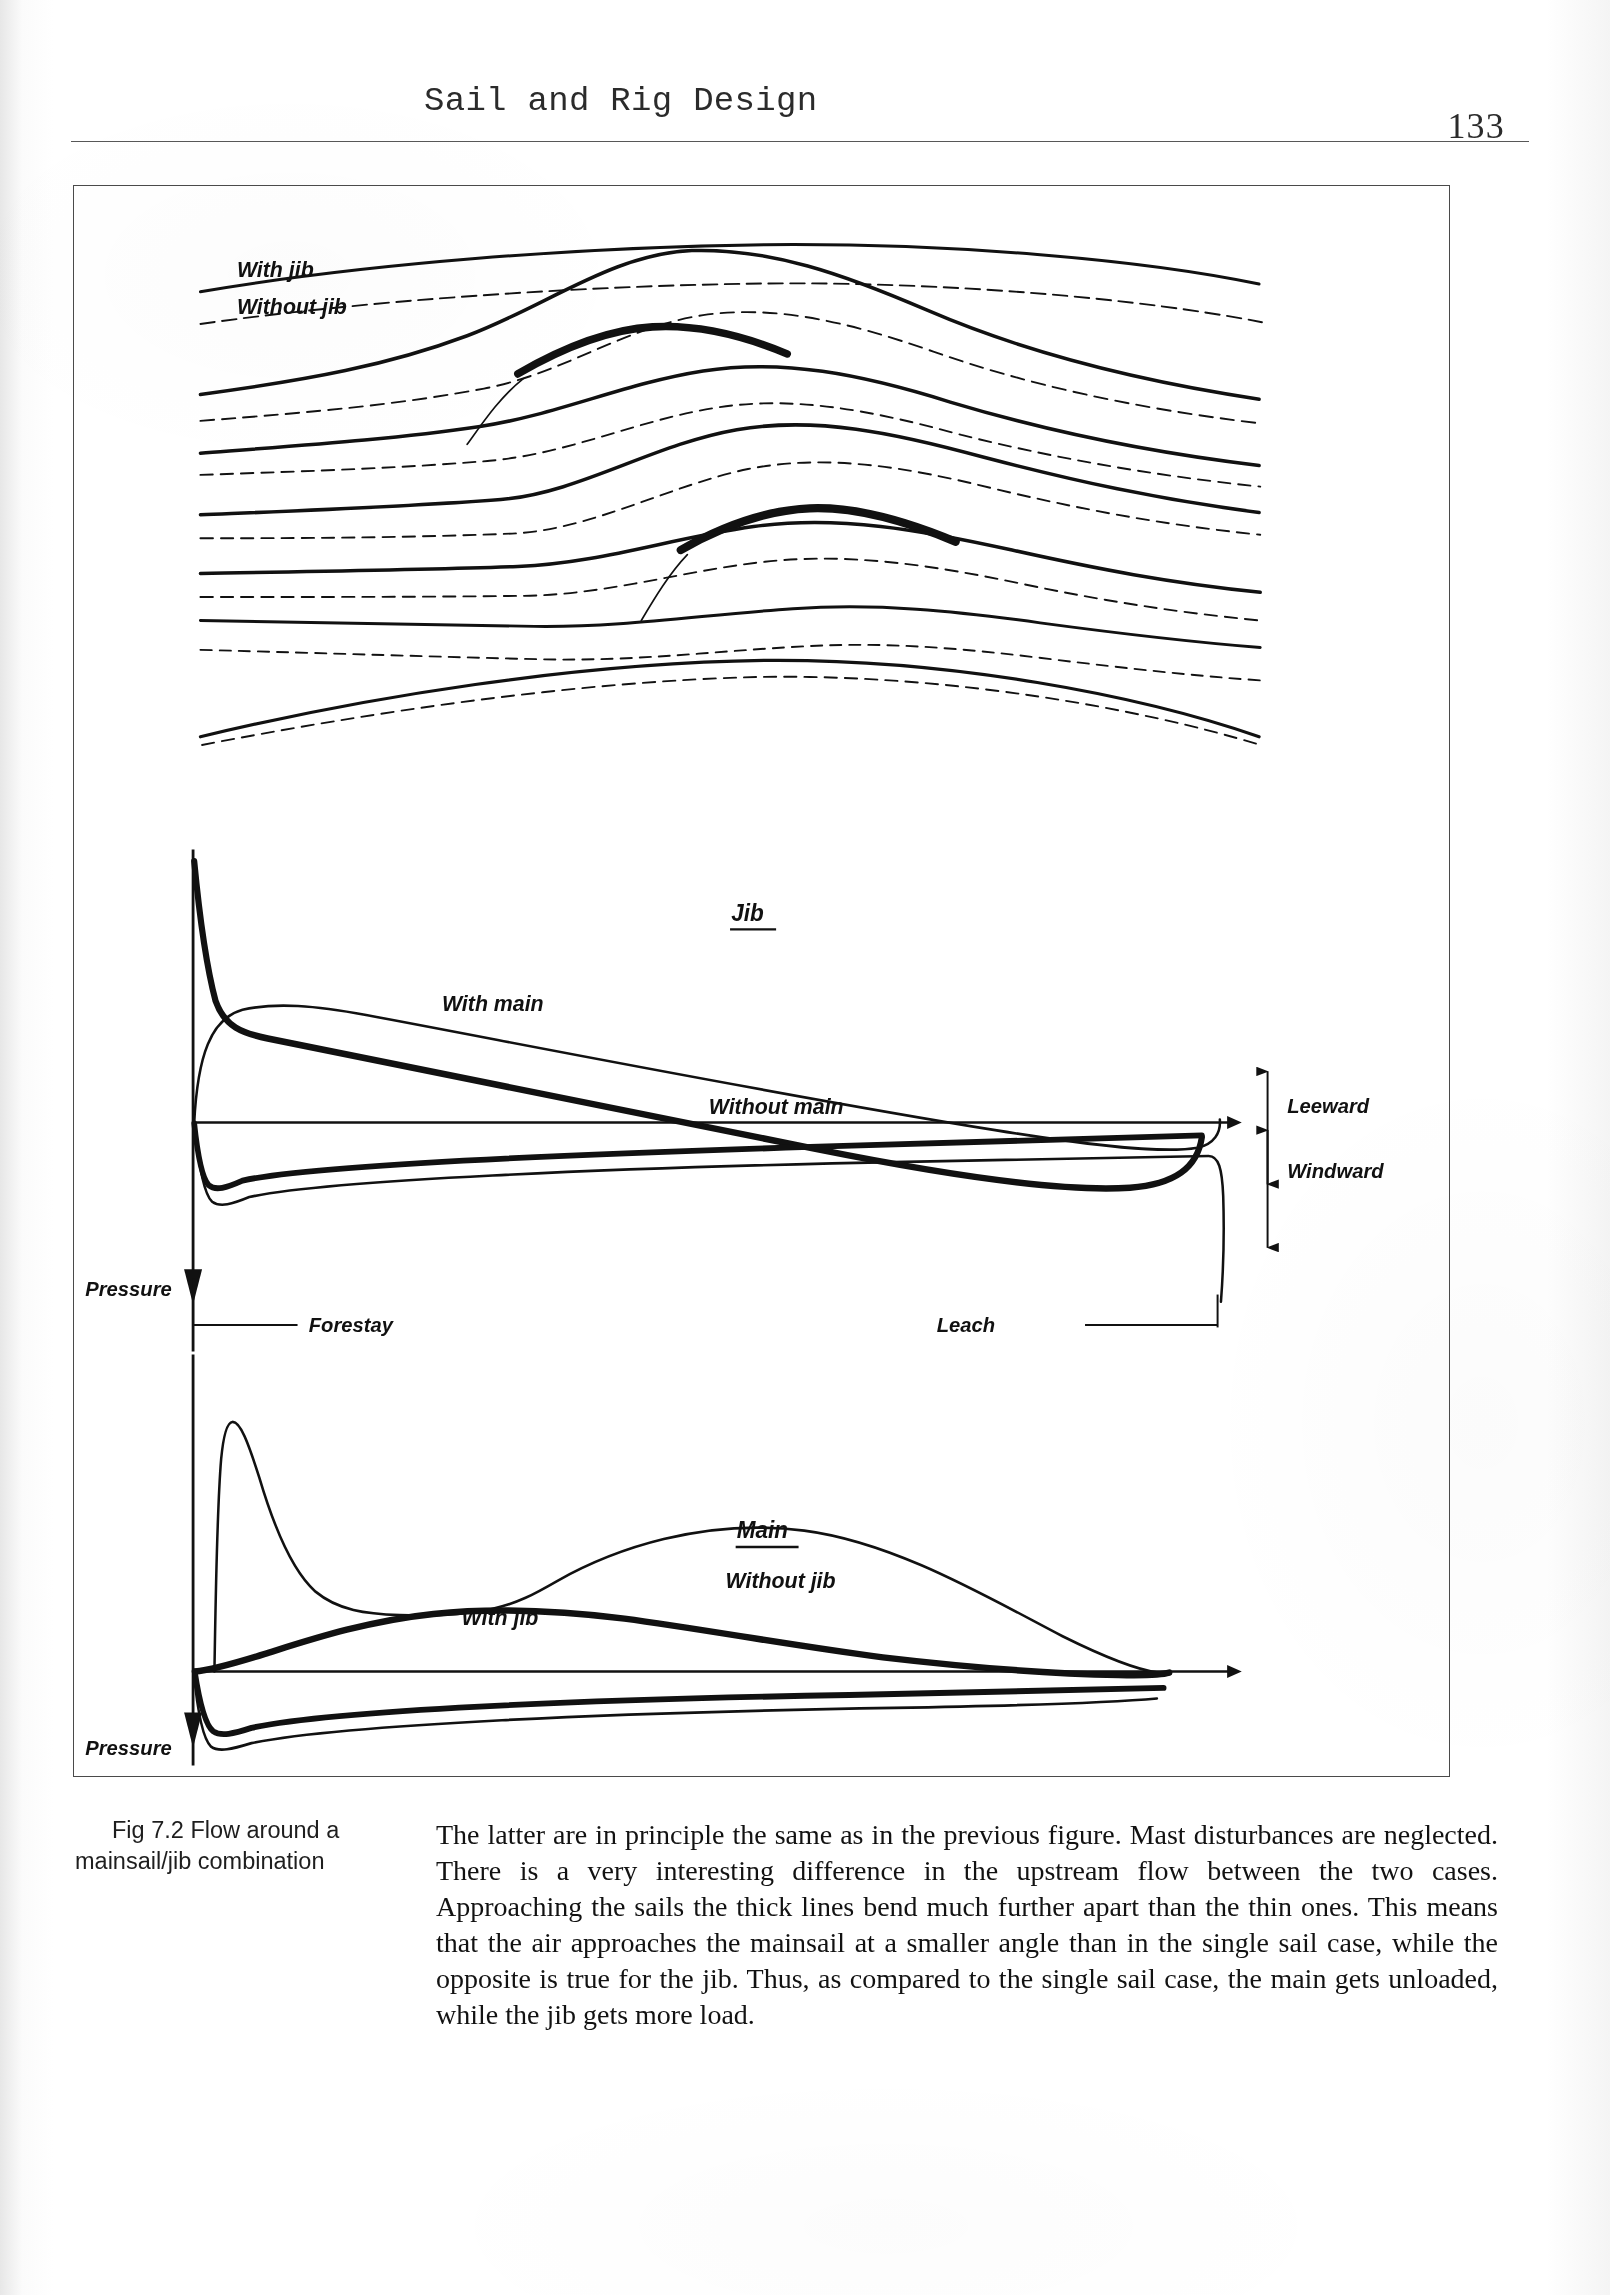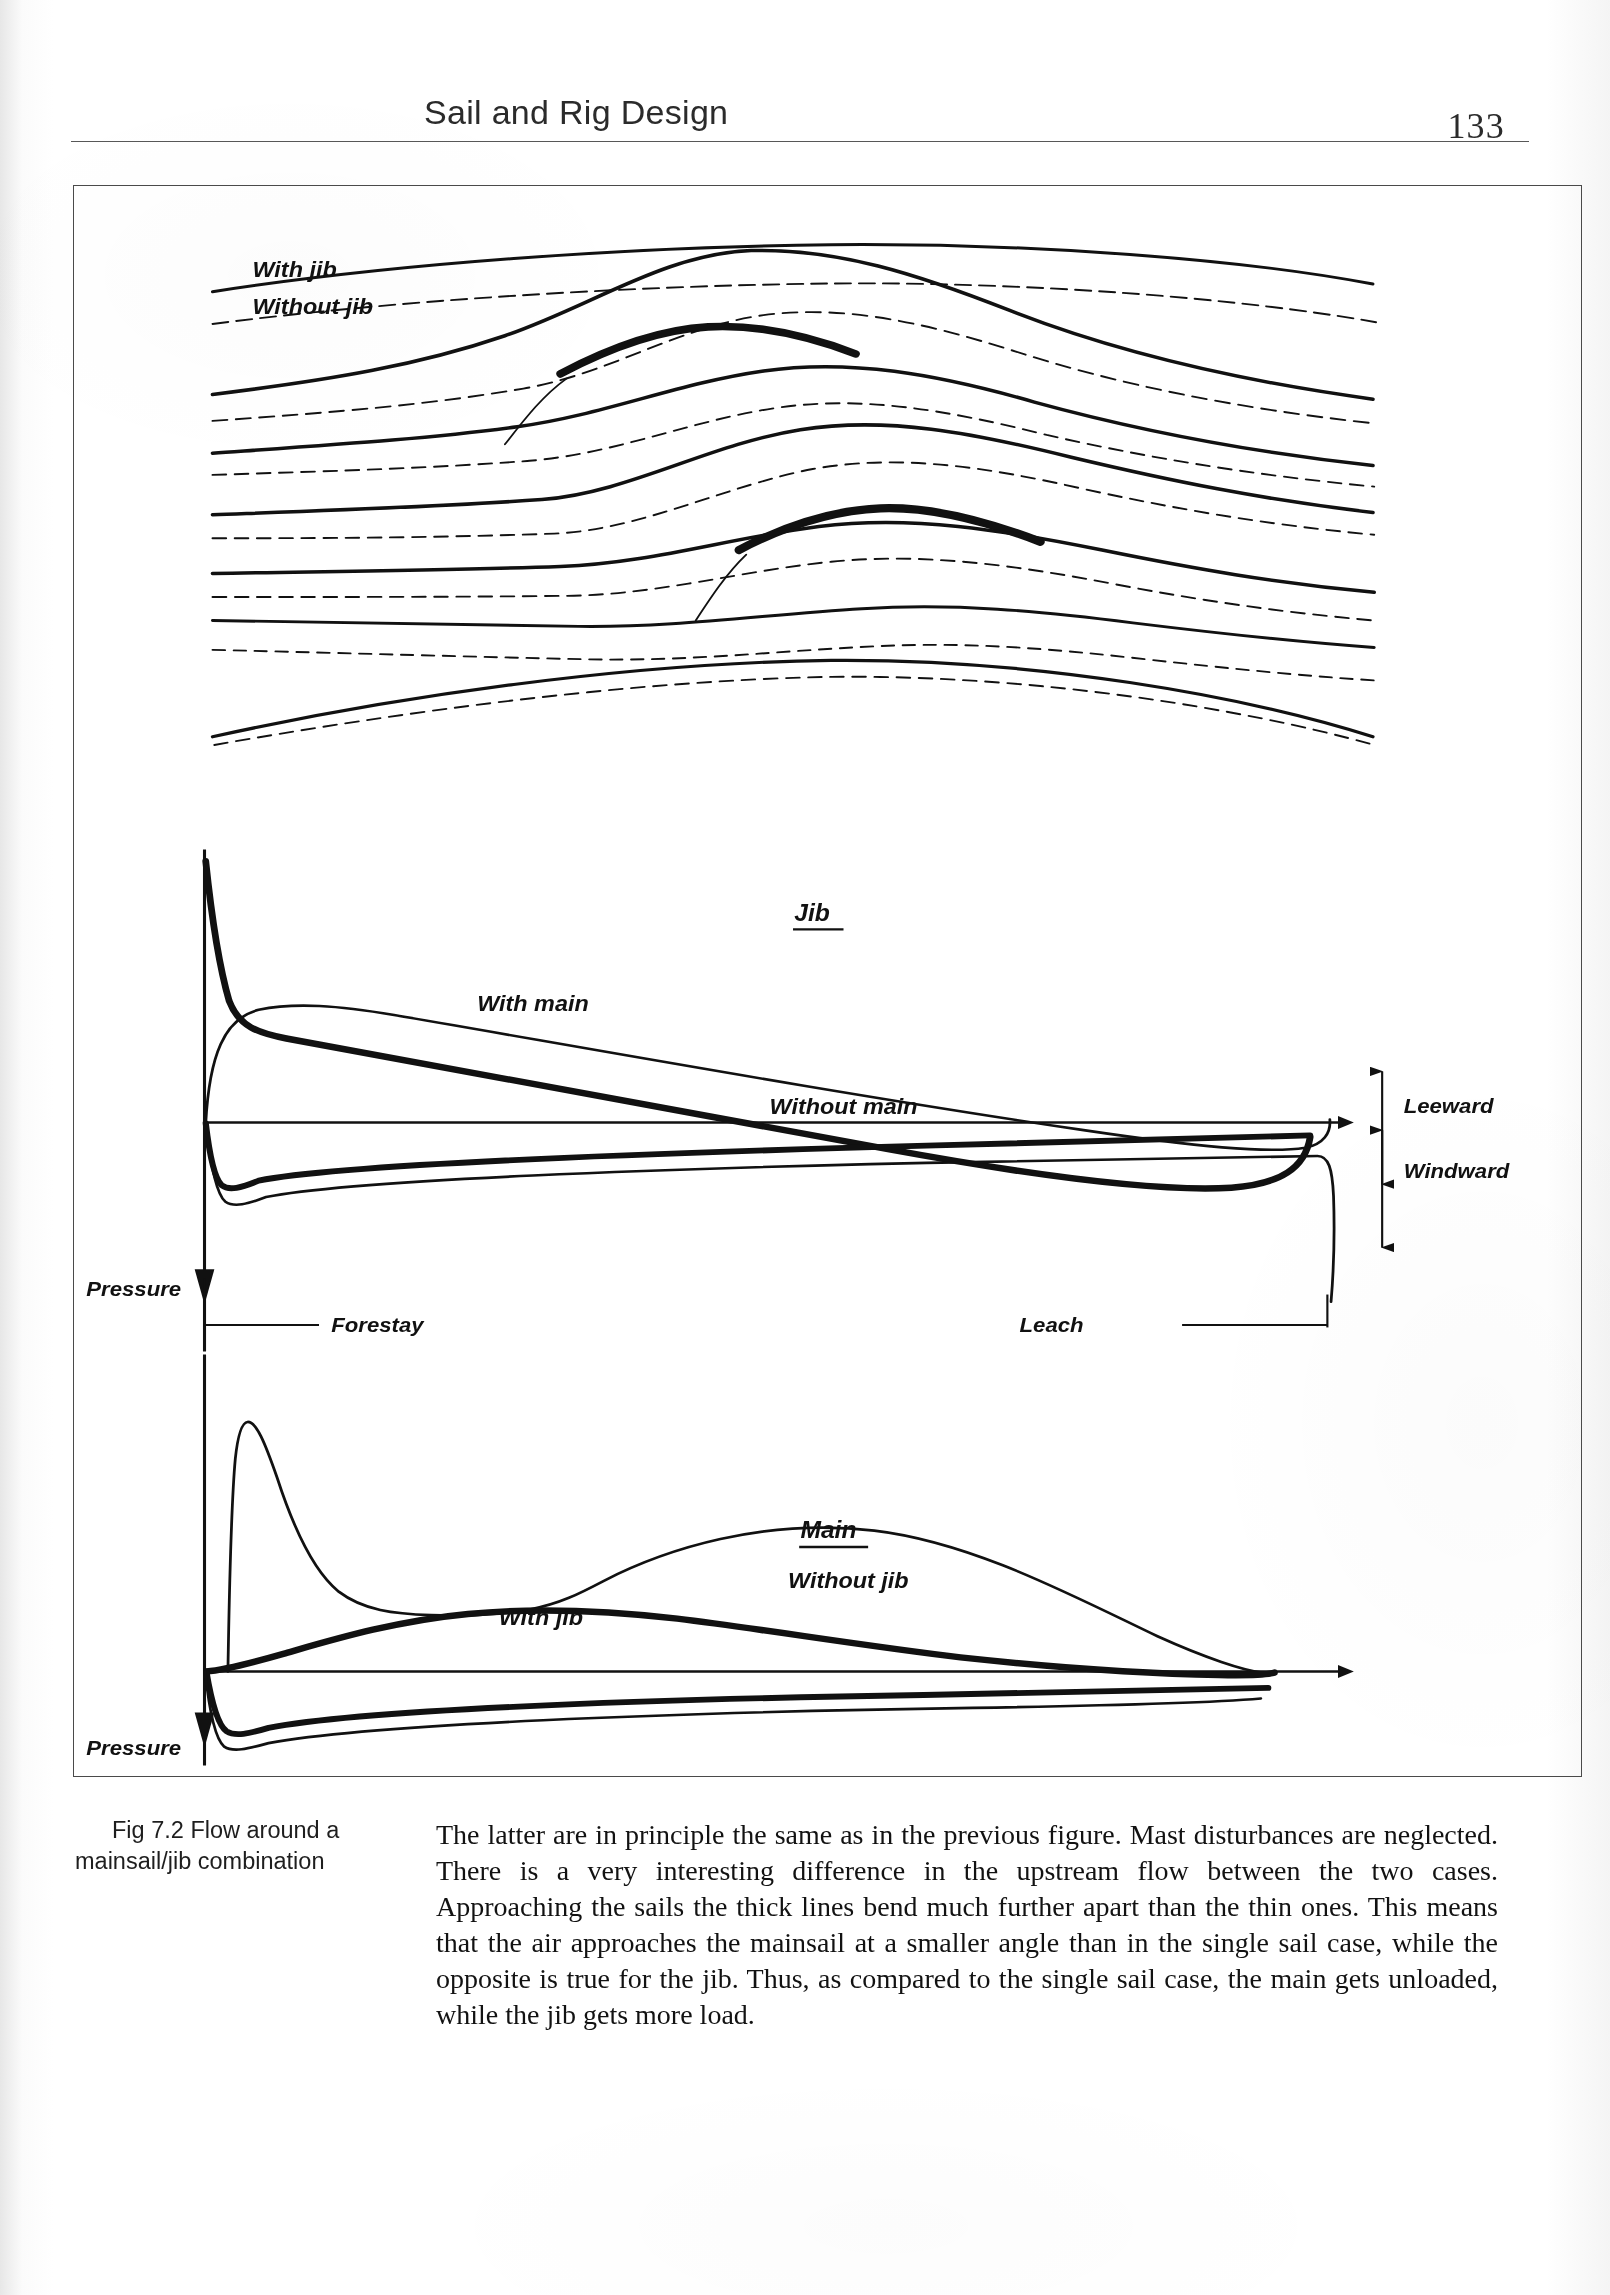--- a/index.html
+++ b/index.html
@@ -25,44 +25,43 @@
       radial-gradient(ellipse 411px 529px at 92% 62%, rgba(0,0,0,.014), rgba(0,0,0,0) 70%),
       radial-gradient(ellipse 705px 235px at 55% 97%, rgba(0,0,0,.012), rgba(0,0,0,0) 70%);
   }
 
   
   #running-head{
     position:absolute;left:0;right:0;top:69px;height:65px;
   }
   #head-title{
     position:absolute;left:424px;top:13px;
-    font-family:Liberation Sans, sans-serif;
+    font-family:Liberation Mono, monospace;
     font-size:34px;font-weight:400;letter-spacing:0.3px;
     color:#2b2b2b;
     white-space:nowrap;
-    margin-top:11px;
   }
   #head-pageno{
     position:absolute;right:106px;top:11.8px;
     font-family:"Liberation Serif", serif;
     font-size:36px;letter-spacing:1.2px;
     color:#2b2b2b;
     margin-top:24px;
   }
   #head-rule{
     position:absolute;left:71px;right:82px;top:72px;
     border-top:1.8px solid #3a3a3a;
     opacity:.85;
   }
 
   
   #figure-frame{
     position:absolute;
     left:73px;top:185px;
-    width:1509px;height:1592px;
+    width:1377px;height:1592px;
     border:1.8px solid #4a4a4a;
     box-sizing:border-box;
     background:transparent;
   }
   #figure-svg{position:absolute;left:0;top:0;width:100%;height:100%;}
 
   
   #caption{
     position:absolute;left:75px;top:1815px;width:329px;
     font-family:"Liberation Sans", sans-serif;

